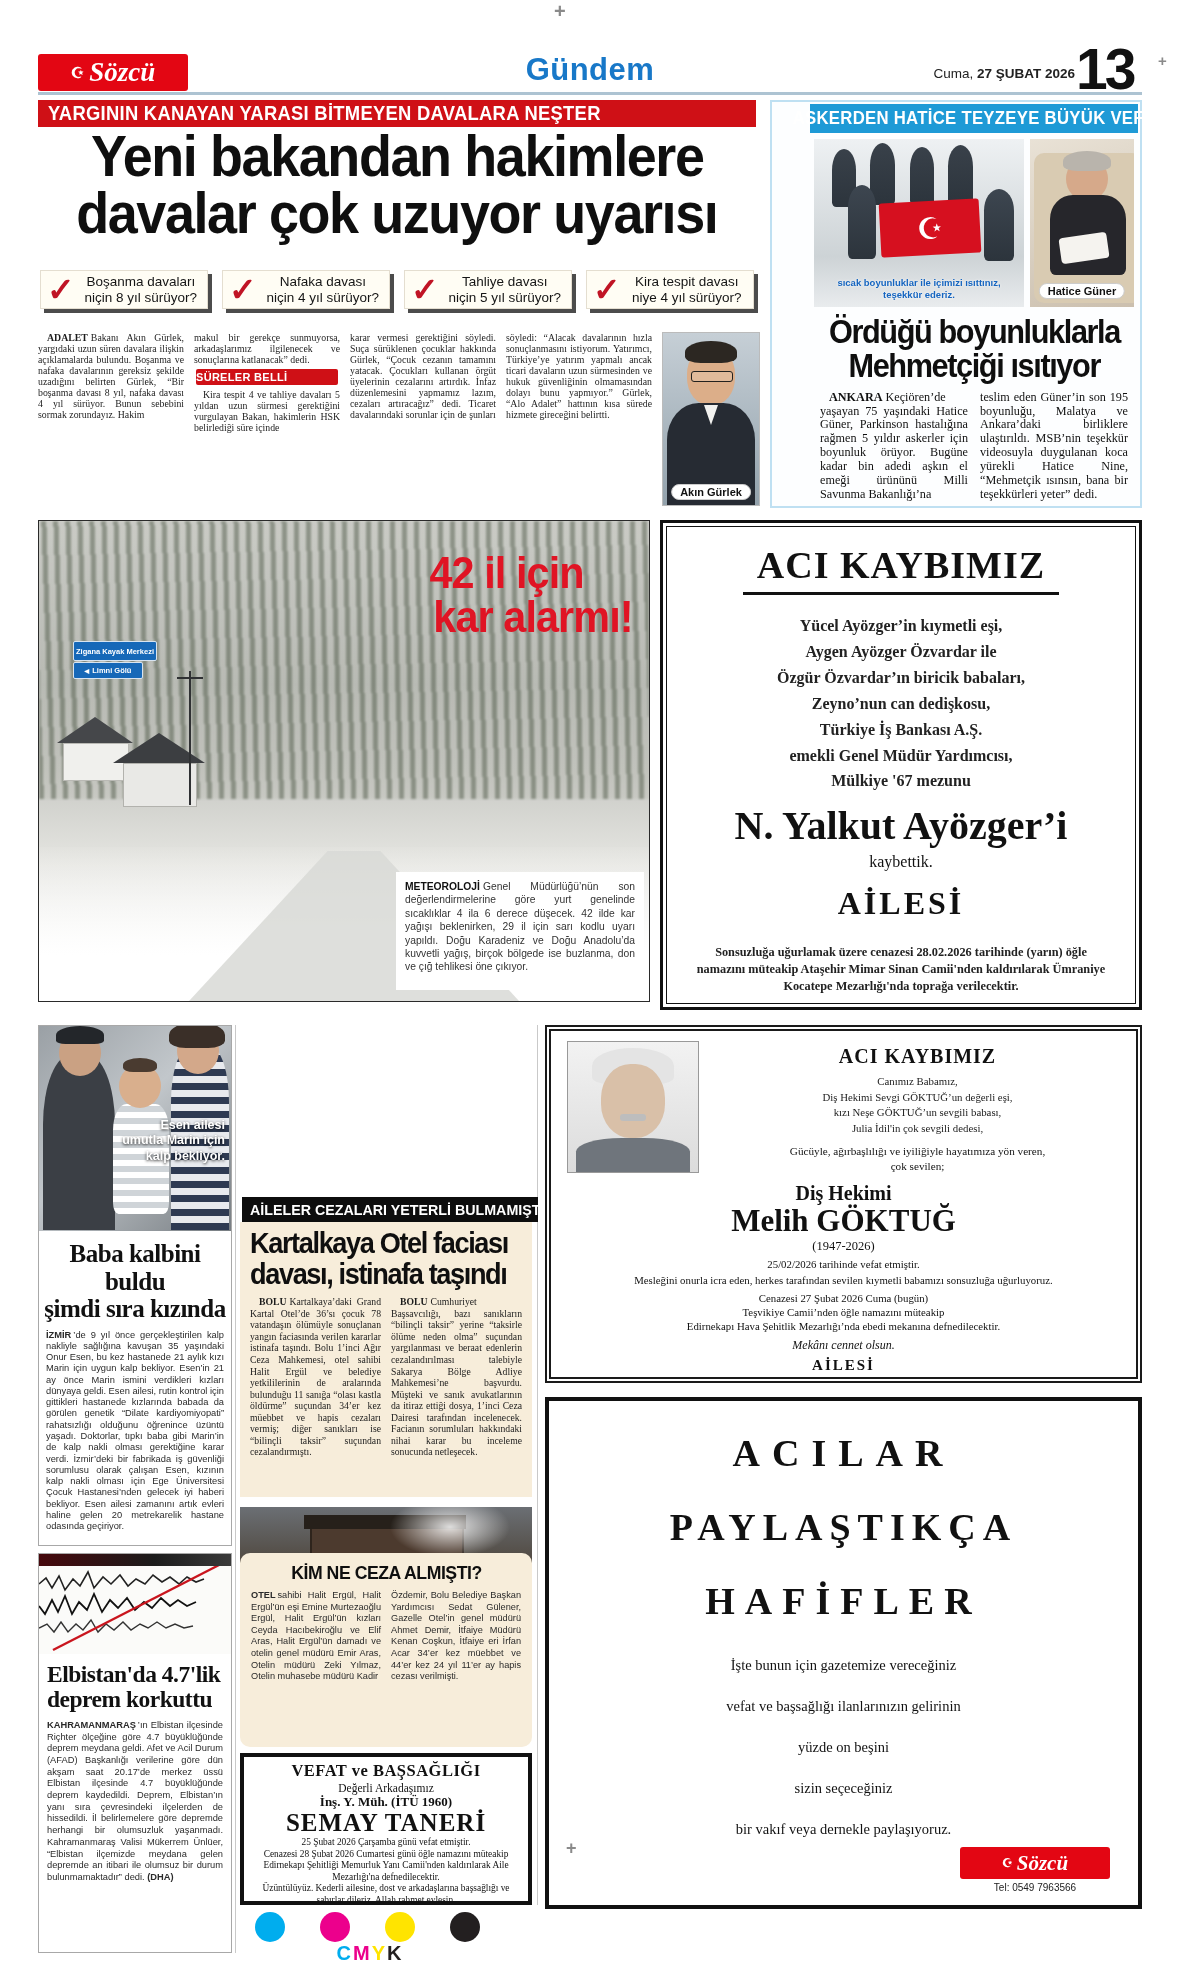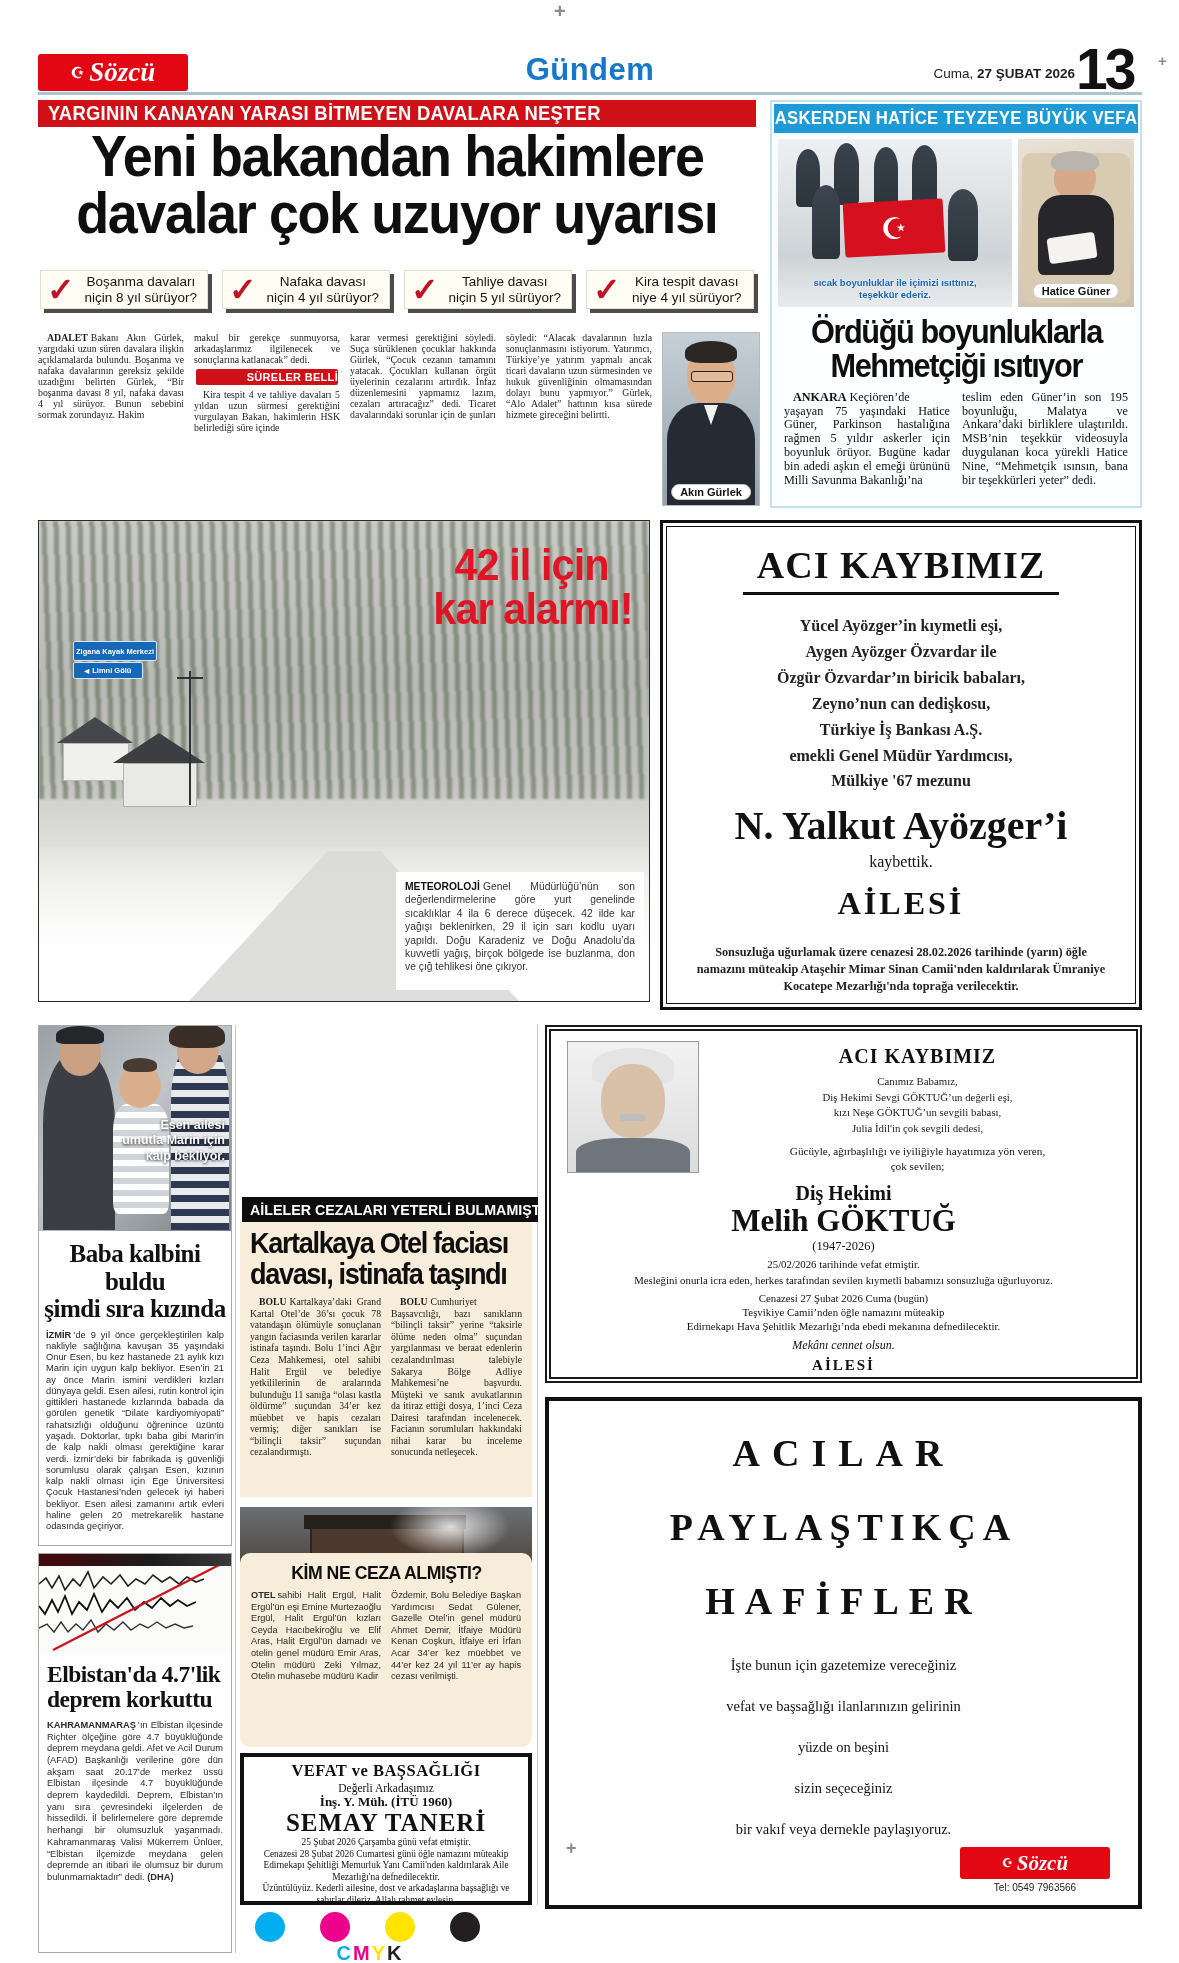--- a/index.html
+++ b/index.html
@@ -27,21 +27,21 @@
   .kickBlack{background:#0d0d0d;color:#fff;font-weight:bold;font-size:15.5px;display:flex;align-items:center;padding-left:8px;}
   .hl{font-weight:bold;color:#0f0f0f;letter-spacing:-1.5px;}
   
   .bullet{flex:1;background:#fffdf4;box-shadow:4px 4px 0 #4c4c4c;display:flex;align-items:center;padding:2px 6px;border:1px solid #e4ded0;}
   .bullet .chk{color:#c01425;font-size:33px;font-weight:bold;margin-right:6px;line-height:1;}
   .bullet .txt{flex:1;text-align:center;font-size:13.5px;line-height:1.18;color:#151515;}
   
   .bod{font-size:9.8px;line-height:1.13;color:#1c1c1c;}
   .bod b{margin-right:3px;}
   .ind{text-indent:9px;}
-  .subRed{background:#cf1016;color:#fff;font-weight:bold;font-size:11px;text-align:right;border-radius:2px;
+  .subRed{background:#cf1016;color:#fff;font-weight:bold;font-size:11px;text-align:left;border-radius:2px;
           padding:2px 0;margin:4px 2px;font-family:"Liberation Sans",sans-serif;letter-spacing:.3px;}
   
   .ph{position:relative;overflow:hidden;}
   .capPill{position:absolute;left:50%;transform:translateX(-50%);bottom:5px;background:#fff;border:1px solid #ccc;
            border-radius:9px;padding:1px 8px;font-size:11px;font-weight:bold;white-space:nowrap;}
   .obitFrame{background:#fff;border:3px solid #111;}
   .obitInner{position:absolute;inset:3px;border:1px solid #111;}
   .dblFrame{background:#fff;border:6px double #1a1a1a;}
   .sign{background:#1668b8;color:#fff;border-radius:2px;display:flex;align-items:center;justify-content:center;
         font-size:7.5px;font-weight:bold;border:1px solid #d8e4f0;}
@@ -108,21 +108,21 @@
     <div class="ph" style="width:96px;height:172px;border:1px solid #bbb;background:linear-gradient(180deg,#c6cfd6,#93a2ac);">
       <div class="abs" style="left:24px;top:14px;width:48px;height:58px;background:#dcae89;border-radius:46%;"></div>
       <div class="abs" style="left:22px;top:8px;width:52px;height:22px;background:#2c2722;border-radius:50% 50% 30% 30%;"></div>
       <div class="abs" style="left:28px;top:38px;width:40px;height:9px;border:1.5px solid #23211e;border-radius:3px;background:rgba(255,255,255,.15);"></div>
       <div class="abs" style="left:4px;top:70px;width:88px;height:102px;background:#262b33;border-radius:36% 36% 0 0;"></div>
       <div class="abs" style="left:41px;top:72px;width:14px;height:20px;background:#f2f2f0;clip-path:polygon(0 0,100% 0,50% 100%);"></div>
       <div class="capPill">Akın Gürlek</div>
     </div>
   </div>
 
-  <div class="abs" style="left:770px;top:100px;width:372px;height:408px;border:2px solid #bfe0f2;background:#fdfeff;box-sizing:border-box;">
+  <div class="abs" style="left:770px;top:100px;width:372px;height:408px;border:2px solid #bfe0f2;background:#fdfeff;box-sizing:border-box;padding-left:36px;">
     <div class="kickBlue" style="height:29px;margin:2px;">
       <span class="cond">ASKERDEN HATİCE TEYZEYE BÜYÜK VEFA</span>
     </div>
     <div style="display:flex;gap:6px;padding:4px 6px 0 6px;">
       <div class="ph" style="width:234px;height:168px;background:linear-gradient(180deg,#eef1f3,#cdd3d6 70%,#e9ecee);">
         <div class="abs" style="left:18px;top:10px;width:24px;height:58px;background:linear-gradient(#39414a,#2c343c);border-radius:50% 50% 18% 18%/36% 36% 8% 8%;"></div>
         <div class="abs" style="left:56px;top:4px;width:25px;height:62px;background:linear-gradient(#39414a,#2c343c);border-radius:50% 50% 18% 18%/36% 36% 8% 8%;"></div>
         <div class="abs" style="left:96px;top:8px;width:24px;height:58px;background:linear-gradient(#39414a,#2c343c);border-radius:50% 50% 18% 18%/36% 36% 8% 8%;"></div>
         <div class="abs" style="left:134px;top:6px;width:25px;height:60px;background:linear-gradient(#39414a,#2c343c);border-radius:50% 50% 18% 18%/36% 36% 8% 8%;"></div>
         <div class="abs" style="left:34px;top:46px;width:28px;height:74px;background:linear-gradient(#3d4650,#2c343c);border-radius:50% 50% 14% 14%/30% 30% 8% 8%;"></div>
@@ -164,21 +164,21 @@
     <div class="abs" style="left:84px;top:242px;width:72px;height:42px;background:#e9e9e6;border:1px solid #b2b2ad;"></div>
     <div class="abs" style="left:150px;top:150px;width:2px;height:134px;background:#2f3133;"></div>
     <div class="abs" style="left:138px;top:156px;width:26px;height:2px;background:#2f3133;"></div>
     <div class="abs sign" style="left:34px;top:120px;width:82px;height:18px;">
         <span>Zigana Kayak Merkezi</span>
       </div>
     <div class="abs sign" style="left:34px;top:141px;width:68px;height:15px;">
         <span style="margin-right:3px;font-size:6px;">◀</span>
         <span>Limni Gölü</span>
       </div>
-    <div class="abs" style="right:16px;top:22px;text-align:center;color:#e01424;font-weight:bold;letter-spacing:-1px;">
+    <div class="abs" style="right:16px;top:30px;text-align:left;color:#e01424;font-weight:bold;letter-spacing:-1px;">
       <div style="font-size:45px;line-height:.98;"><span class="condR">42 il için</span></div>
       <div style="font-size:45px;line-height:.98;"><span class="condR">kar alarmı!</span></div>
     </div>
     <div class="abs san jus" style="right:5px;bottom:11px;width:230px;height:102px;background:#fff;padding:8px 9px;font-size:10.3px;line-height:1.3;color:#333;">
       <b style="margin-right:3px;color:#111;">METEOROLOJİ</b><span>Genel Müdürlüğü’nün son değerlendirmelerine göre yurt genelinde sıcaklıklar 4 ila 6 derece düşecek. 42 ilde kar yağışı beklenirken, 29 il için sarı kodlu uyarı yapıldı. Doğu Karadeniz ve Doğu Anadolu’da kuvvetli yağış, birçok bölgede ise buzlanma, don ve çığ tehlikesi öne çıkıyor.</span>
     </div>
   </div>
 
   <div class="abs obitFrame ser ctr" style="left:660px;top:520px;width:482px;height:490px;box-sizing:border-box;">
     <div class="obitInner"></div>

